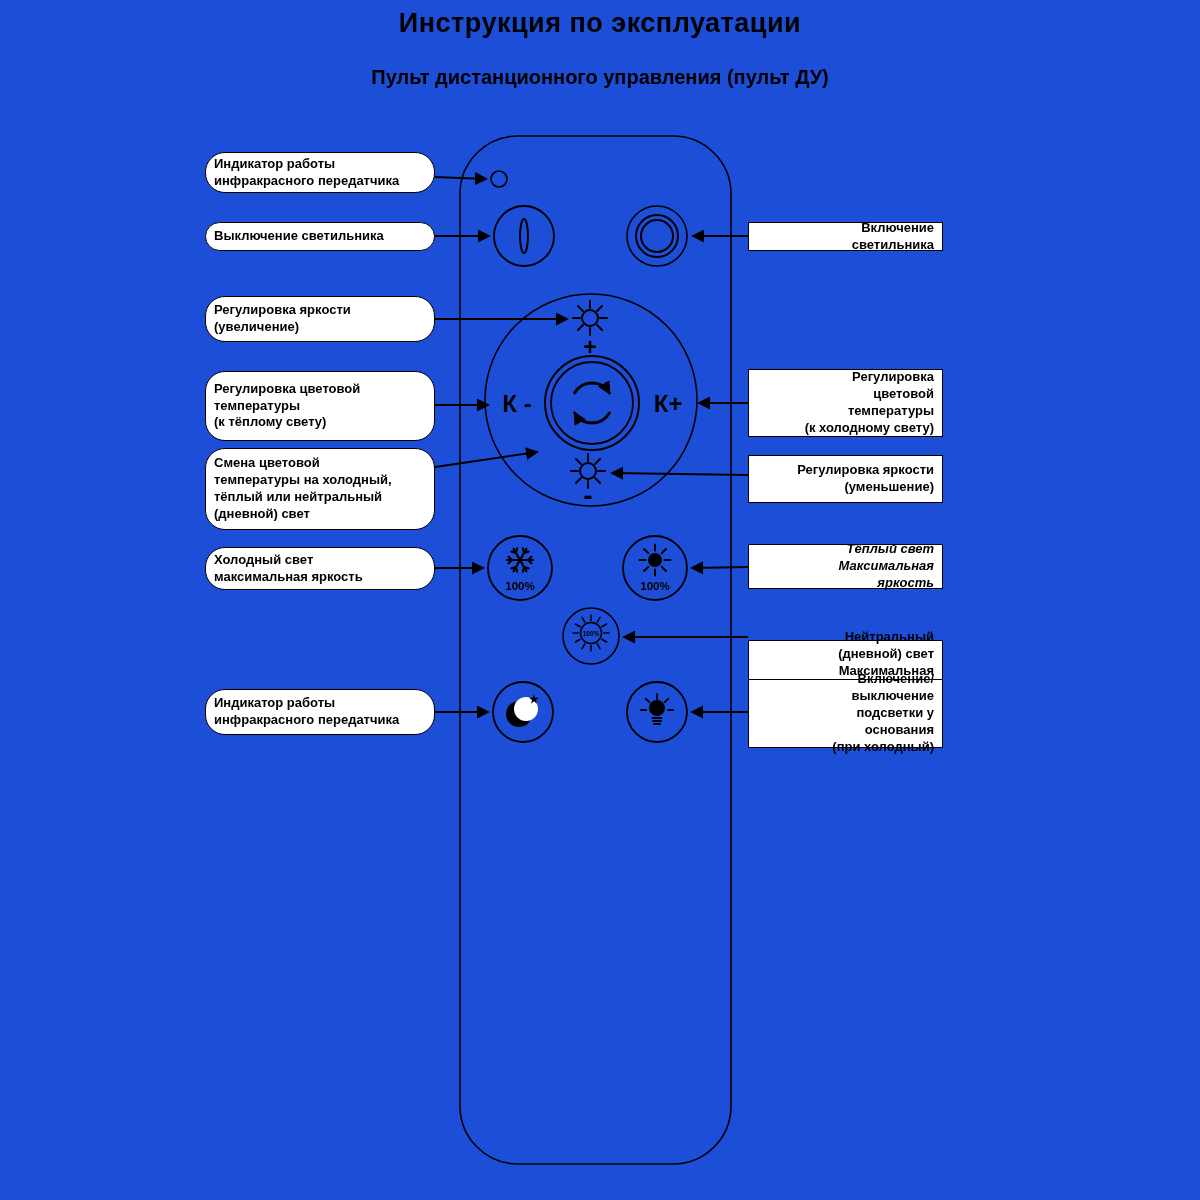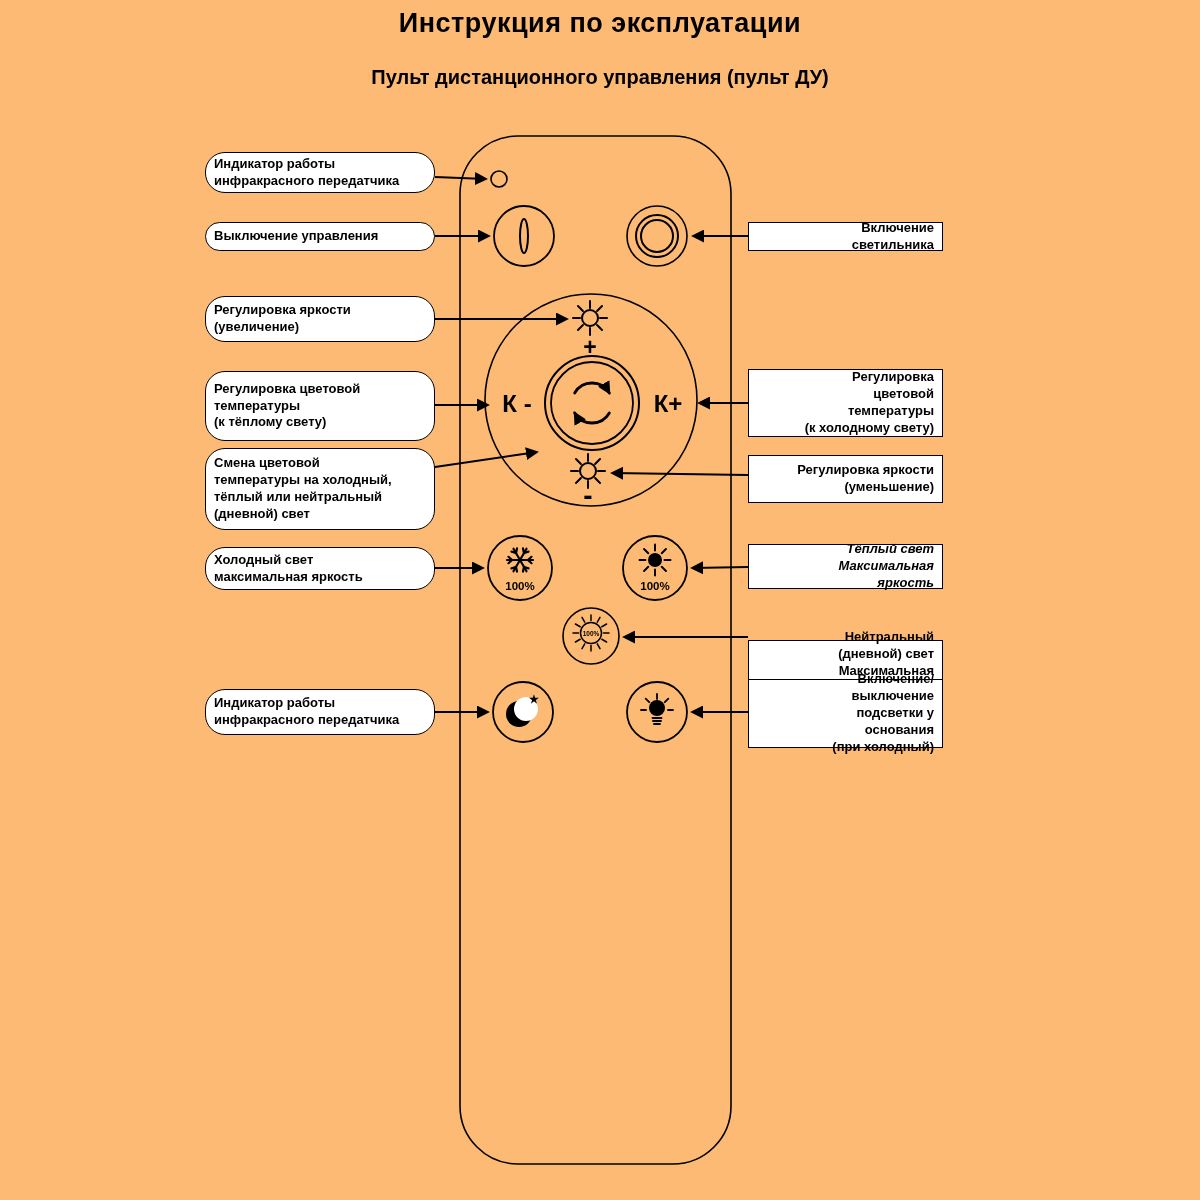--- a/index.html
+++ b/index.html
@@ -1,17 +1,17 @@
 <!DOCTYPE html>
 <html><head>
 <meta charset="utf-8">
 <style>
   html,body{margin:0;padding:0;background:#fff;}
   body{width:1200px;height:1200px;font-family:"Liberation Sans",sans-serif;color:#000;}
-  .stage{position:relative;width:1200px;height:1200px;background:#fdba74;overflow:hidden;}
+  .stage{position:relative;width:1200px;height:1200px;background:#1d4ed8;overflow:hidden;}
   .page-title{position:absolute;top:8px;left:0;width:100%;margin:0;text-align:center;
     font-size:27px;font-weight:bold;letter-spacing:.5px;}
   .page-subtitle{position:absolute;top:66px;left:0;width:100%;margin:0;text-align:center;
     font-size:20px;font-weight:bold;}
   svg.diagram{position:absolute;left:0;top:0;}
   .label{position:absolute;box-sizing:border-box;border:1px solid #000;background:#fff;
     display:flex;align-items:center;padding:3px 8px;font-size:13px;font-weight:bold;
     line-height:1.3;white-space:pre-line;}
   .label.left{left:205px;width:230px;text-align:left;justify-content:flex-start;border-radius:20px;}
   .label.right{left:748px;width:195px;text-align:right;justify-content:flex-end;padding-left:40px;}
@@ -185,21 +185,21 @@
       <text x="588" y="505" font-size="28">-</text>
       <text x="520" y="590" font-size="11.5">100%</text>
       <text x="655" y="590" font-size="11.5">100%</text>
       <text x="591" y="635.5" font-size="6.5">100%</text>
       <text x="534" y="703" font-size="11">★</text>
     </g>
   </svg>
 
   <div class="label left" style="top:152px;height:41px;">Индикатор работы
 инфракрасного передатчика</div>
-  <div class="label left" style="top:222px;height:29px;">Выключение управления</div>
+  <div class="label left" style="top:222px;height:29px;">Выключение светильника</div>
   <div class="label left" style="top:296px;height:46px;">Регулировка яркости
 (увеличение)</div>
   <div class="label left" style="top:371px;height:70px;">Регулировка цветовой
 температуры
 (к тёплому свету)</div>
   <div class="label left" style="top:547px;height:43px;">Холодный свет
 максимальная яркость</div>
   <div class="label left" style="top:448px;height:82px;">Смена цветовой
 температуры на холодный,
 тёплый или нейтральный

